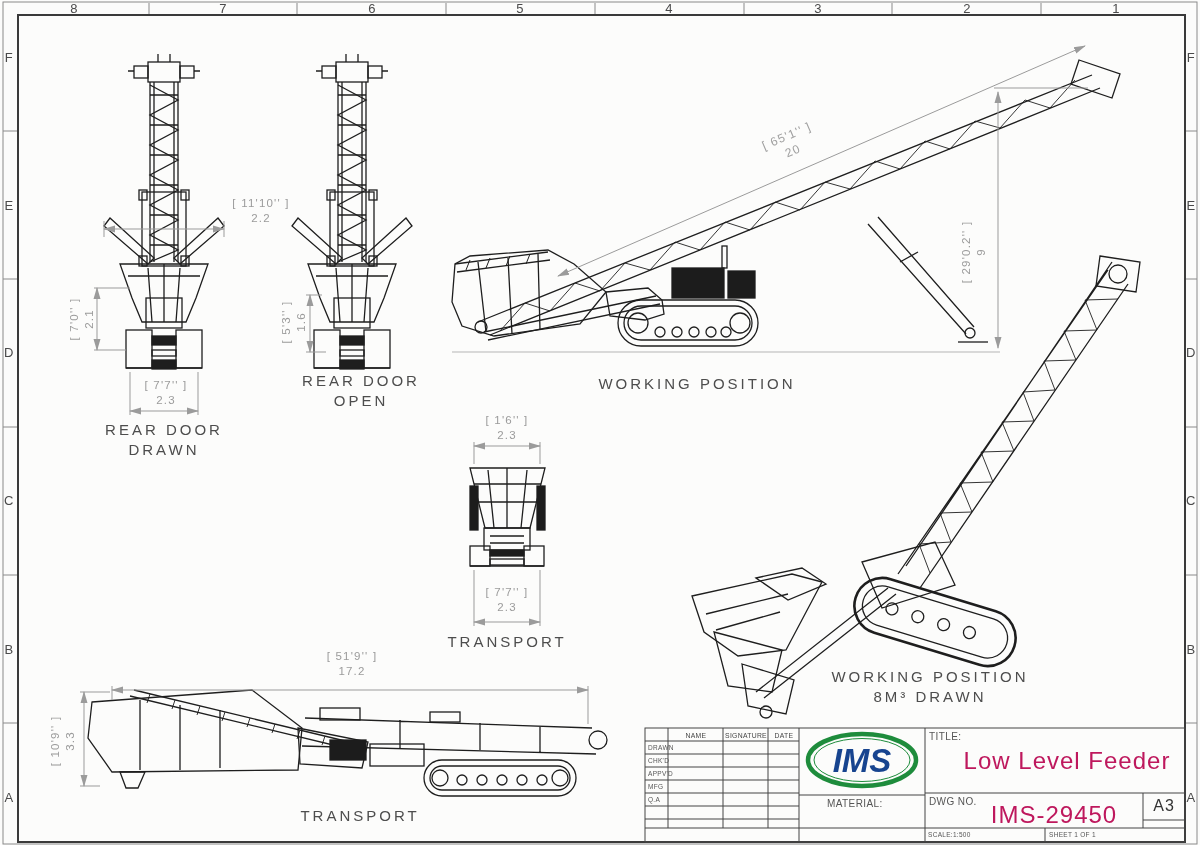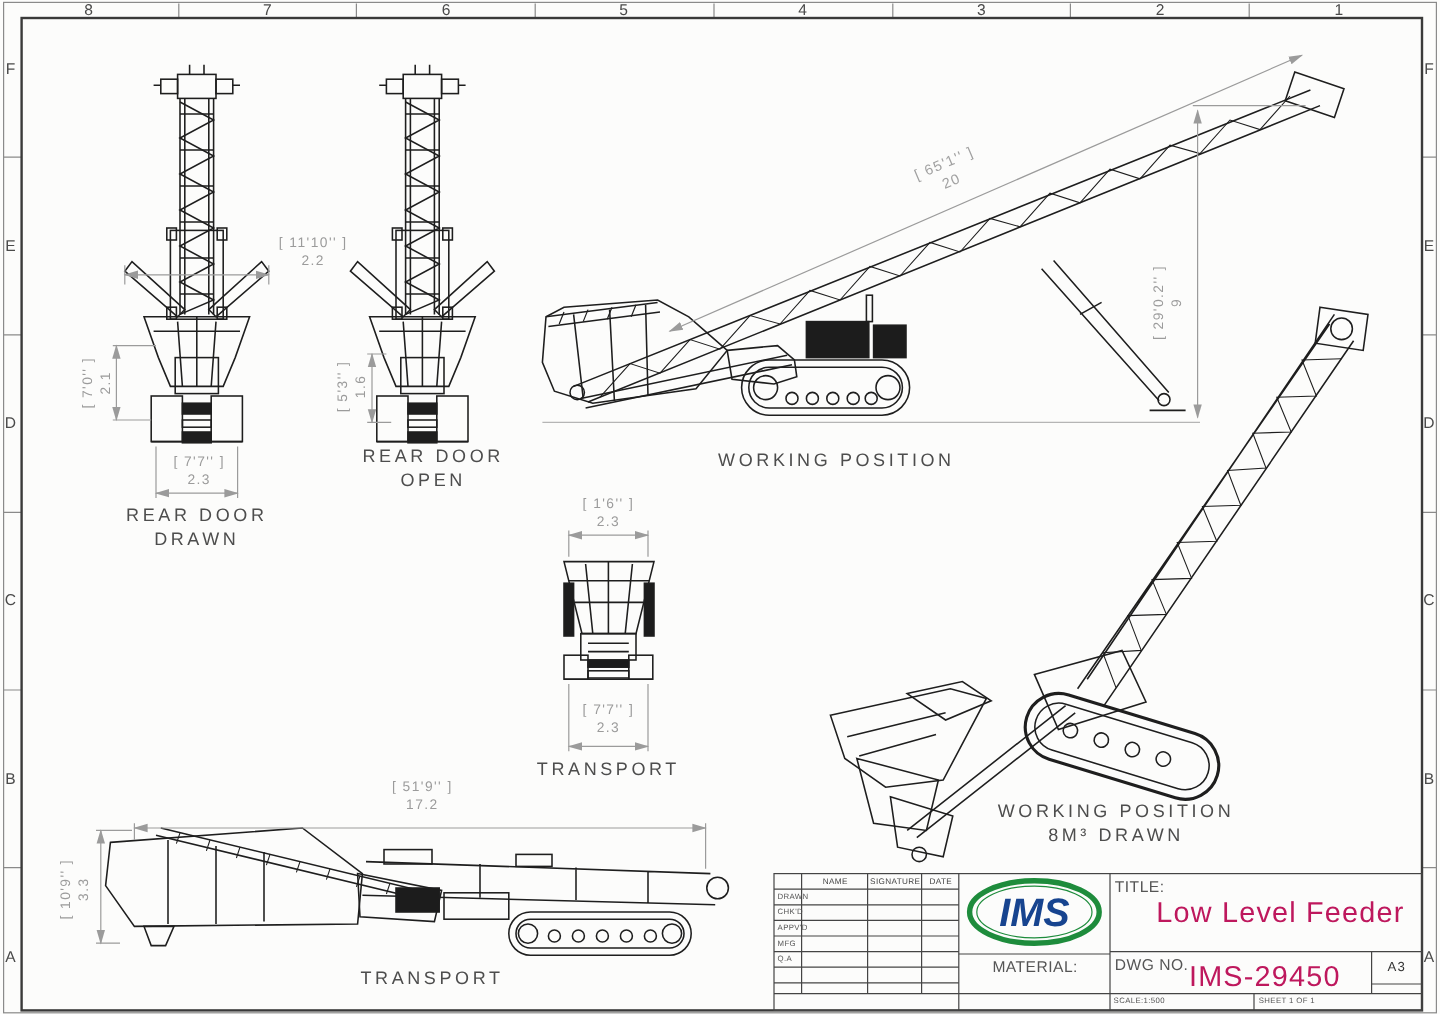--- a/index.html
+++ b/index.html
@@ -25,25 +25,25 @@
   }
   .dimdiag {
     color:#a0a0a0; font-size:12px; letter-spacing:1.2px;
     text-align:center; line-height:1.3;
     transform:translate(-50%,-50%) rotate(-23deg);
   }
   .vlabel {
     color:#4d4d4d; font-size:15px; letter-spacing:3px;
     transform:translateX(-50%); text-align:center; line-height:1.35;
   }
-  .tb-small { font-size:13px; color:#555; letter-spacing:.4px;text-align:center; }
+  .tb-small { font-size:10px; color:#555; letter-spacing:.4px;text-align:center; }
   .tb-tiny  { font-size:6.5px; color:#555; letter-spacing:.3px; }
   .tb-cell  { font-size:6.8px; color:#444; transform:translate(-50%,-50%); letter-spacing:.3px; }
   .tb-big   { font-size:24px; color:#be185d; letter-spacing:1px; transform:translateX(-50%); }
-  .tb-a3    { font-size:11px; color:#333; transform:translate(-50%,-50%); letter-spacing:1px; }
+  .tb-a3    { font-size:16px; color:#333; transform:translate(-50%,-50%); letter-spacing:1px; }
 </style>
 </head>
 <body>
 
 <div class="sheet">
 
   <svg width="1200" height="845" viewBox="0 0 1200 845">
     <defs>
       <marker id="ma" markerWidth="13" markerHeight="9" refX="11" refY="4.5" orient="auto-start-reverse">
         <path d="M0,1 L12,4.5 L0,8 Z" fill="#9b9b9b"></path>

